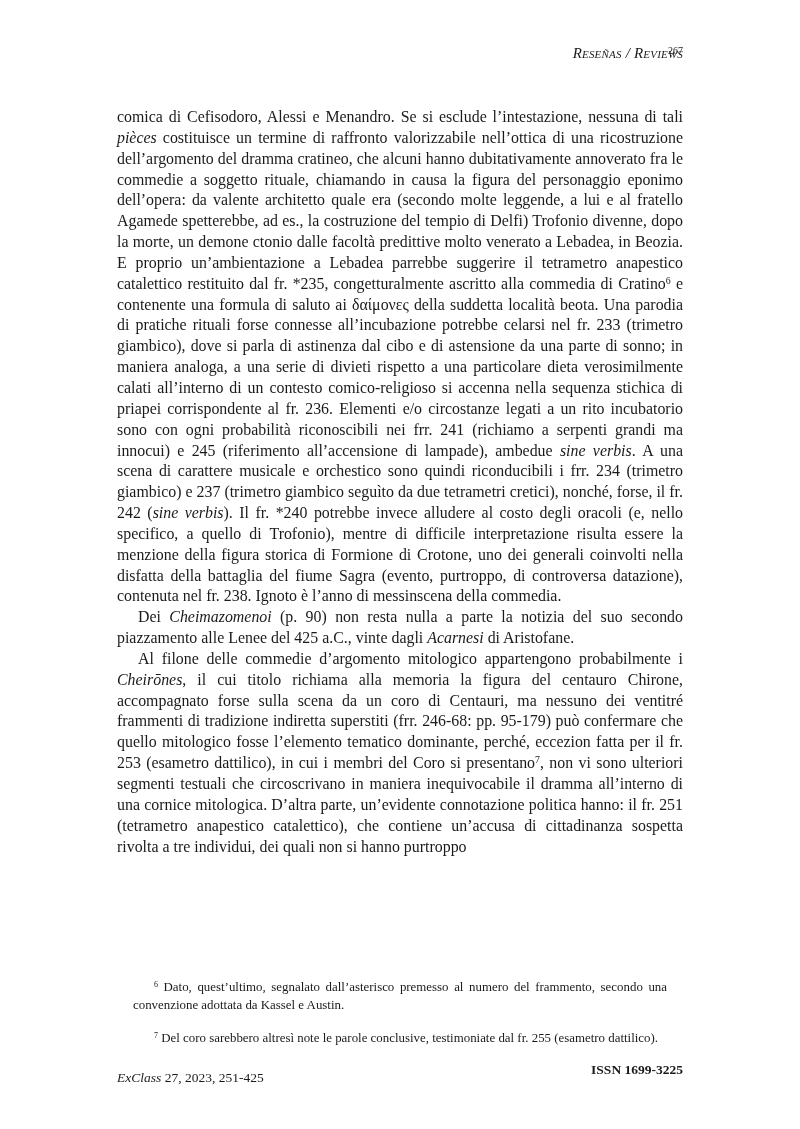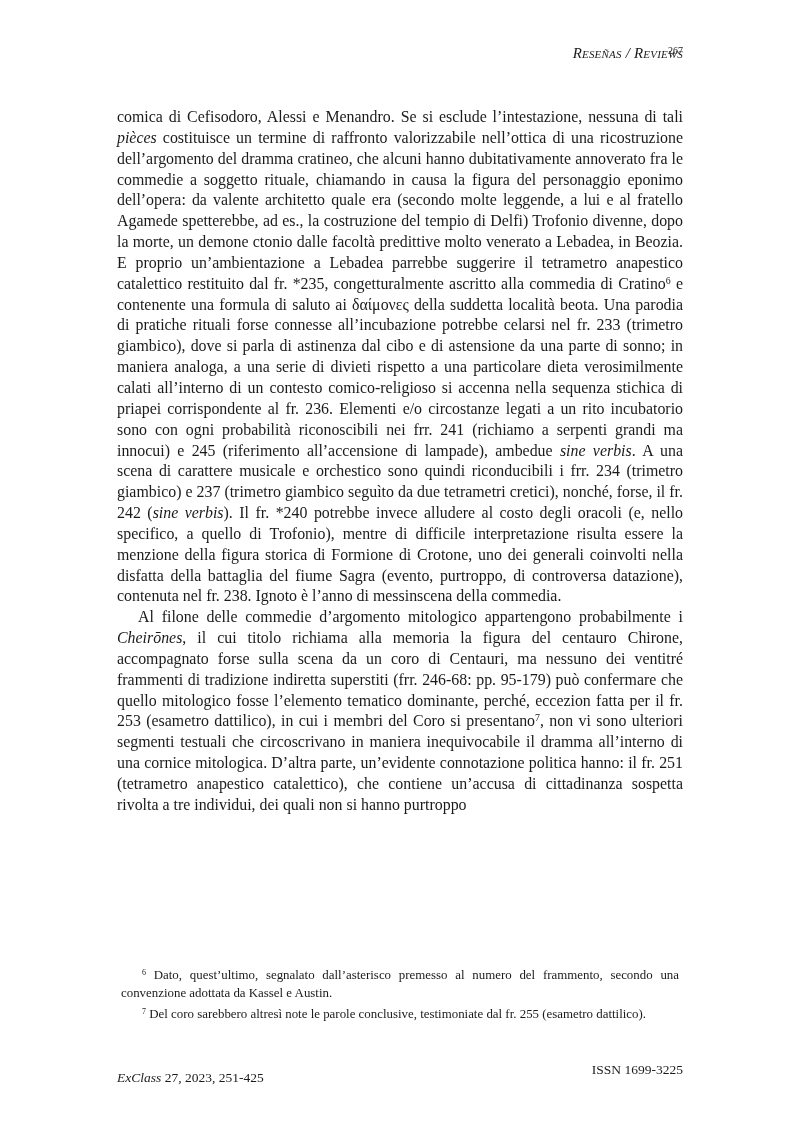--- a/index.html
+++ b/index.html
@@ -9,37 +9,38 @@
             font-size: 15px; }
   .running-head { position: absolute; left: 12px; right: 0; text-align: right;
                   font-variant: small-caps; letter-spacing: 0.2px; font-style: italic; }
   .page-number { position: absolute; right: 0; top: 0; font-size: 10px; }
   .body-text { position: absolute; top: 107px; left: 117px; width: 566px;
                font-size: 15.9px; line-height: 20.85px; text-align: justify; }
   .body-text p { margin: 0; }
   .body-text p.indent { text-indent: 21px; }
   .footnotes { position: absolute; top: 963px; left: 117px; width: 566px;
                font-size: 12.9px; line-height: 17.5px; text-align: justify; }
-  .footnotes p { margin: 4px; text-indent: 21px; }
+  .footnotes p { margin: 16px; text-indent: 21px; }
   sup { font-size: 0.62em; line-height: 0; vertical-align: 0.55em; }
   .footer { position: absolute; top: 1062px; left: 117px; width: 566px; font-size: 13.5px; }
   .footer-left { position: absolute; left: 0; top: 8px; }
-  .footer-right { position: absolute; right: 0; top: 0; }
+  .footer-right { position: absolute; right: 0; top: 0; font-weight: bold; }
   i { font-style: italic; }
 </style>
 </head>
 <body>
 
 <div class="header">
   <div class="running-head">Reseñas / Reviews</div>
   <div class="page-number">267</div>
 </div>
 
 <div class="body-text">
   <p><span>comica di Cefisodoro, Alessi e Menandro. Se si esclude l’intestazione, nessuna di tali </span><i>pièces</i><span> costituisce un termine di raffronto valorizzabile nell’ottica di una ricostruzione dell’argomento del dramma cratineo, che alcuni hanno dubitativamente annoverato fra le commedie a soggetto rituale, chiamando in causa la figura del personaggio eponimo dell’opera: da valente architetto quale era (secondo molte leggende, a lui e al fratello Agamede spetterebbe, ad es., la costruzione del tempio di Delfi) Trofonio divenne, dopo la morte, un demone ctonio dalle facoltà predittive molto venerato a Lebadea, in Beozia. E proprio un’ambientazione a Lebadea parrebbe suggerire il tetrametro anapestico catalettico restituito dal fr. *235, congetturalmente ascritto alla commedia di Cratino</span><sup>6</sup><span> e contenente una formula di saluto ai δαίμονες della suddetta località beota. Una parodia di pratiche rituali forse connesse all’incubazione potrebbe celarsi nel fr. 233 (trimetro giambico), dove si parla di astinenza dal cibo e di astensione da una parte di sonno; in maniera analoga, a una serie di divieti rispetto a una particolare dieta verosimilmente calati all’interno di un contesto comico-religioso si accenna nella sequenza stichica di priapei corrispondente al fr. 236. Elementi e/o circostanze legati a un rito incubatorio sono con ogni probabilità riconoscibili nei frr. 241 (richiamo a serpenti grandi ma innocui) e 245 (riferimento all’accensione di lampade), ambedue </span><i>sine verbis</i><span>. A una scena di carattere musicale e orchestico sono quindi riconducibili i frr. 234 (trimetro giambico) e 237 (trimetro giambico seguìto da due tetrametri cretici), nonché, forse, il fr. 242 (</span><i>sine verbis</i><span>). Il fr. *240 potrebbe invece alludere al costo degli oracoli (e, nello specifico, a quello di Trofonio), mentre di difficile interpretazione risulta essere la menzione della figura storica di Formione di Crotone, uno dei generali coinvolti nella disfatta della battaglia del fiume Sagra (evento, purtroppo, di controversa datazione), contenuta nel fr. 238. Ignoto è l’anno di messinscena della commedia.</span></p>
+  <p class="indent"><span>Dei </span><i>Cheimazomenoi</i><span> (p. 90) non resta nulla a parte la notizia del suo secondo piazzamento alle Lenee del 425 a.C., vinte dagli </span><i>Acarnesi</i><span> di Aristofane.</span></p>
   <p class="indent"><span>Al filone delle commedie d’argomento mitologico appartengono probabilmente i </span><i>Cheirōnes</i><span>, il cui titolo richiama alla memoria la figura del centauro Chirone, accompagnato forse sulla scena da un coro di Centauri, ma nessuno dei ventitré frammenti di tradizione indiretta superstiti (frr. 246-68: pp. 95-179) può confermare che quello mitologico fosse l’elemento tematico dominante, perché, eccezion fatta per il fr. 253 (esametro dattilico), in cui i membri del Coro si presentano</span><sup>7</sup><span>, non vi sono ulteriori segmenti testuali che circoscrivano in maniera inequivocabile il dramma all’interno di una cornice mitologica. D’altra parte, un’evidente connotazione politica hanno: il fr. 251 (tetrametro anapestico catalettico), che contiene un’accusa di cittadinanza sospetta rivolta a tre individui, dei quali non si hanno purtroppo</span></p>
 </div>
 
 <div class="footnotes">
   <p><sup>6</sup><span> Dato, quest’ultimo, segnalato dall’asterisco premesso al numero del frammento, secondo una convenzione adottata da Kassel e Austin.</span></p>
   <p><sup>7</sup><span> Del coro sarebbero altresì note le parole conclusive, testimoniate dal fr. 255 (esametro dattilico).</span></p>
 </div>
 
 <div class="footer">
   <div class="footer-left"><i>ExClass</i><span> 27, 2023, 251-425</span></div>

